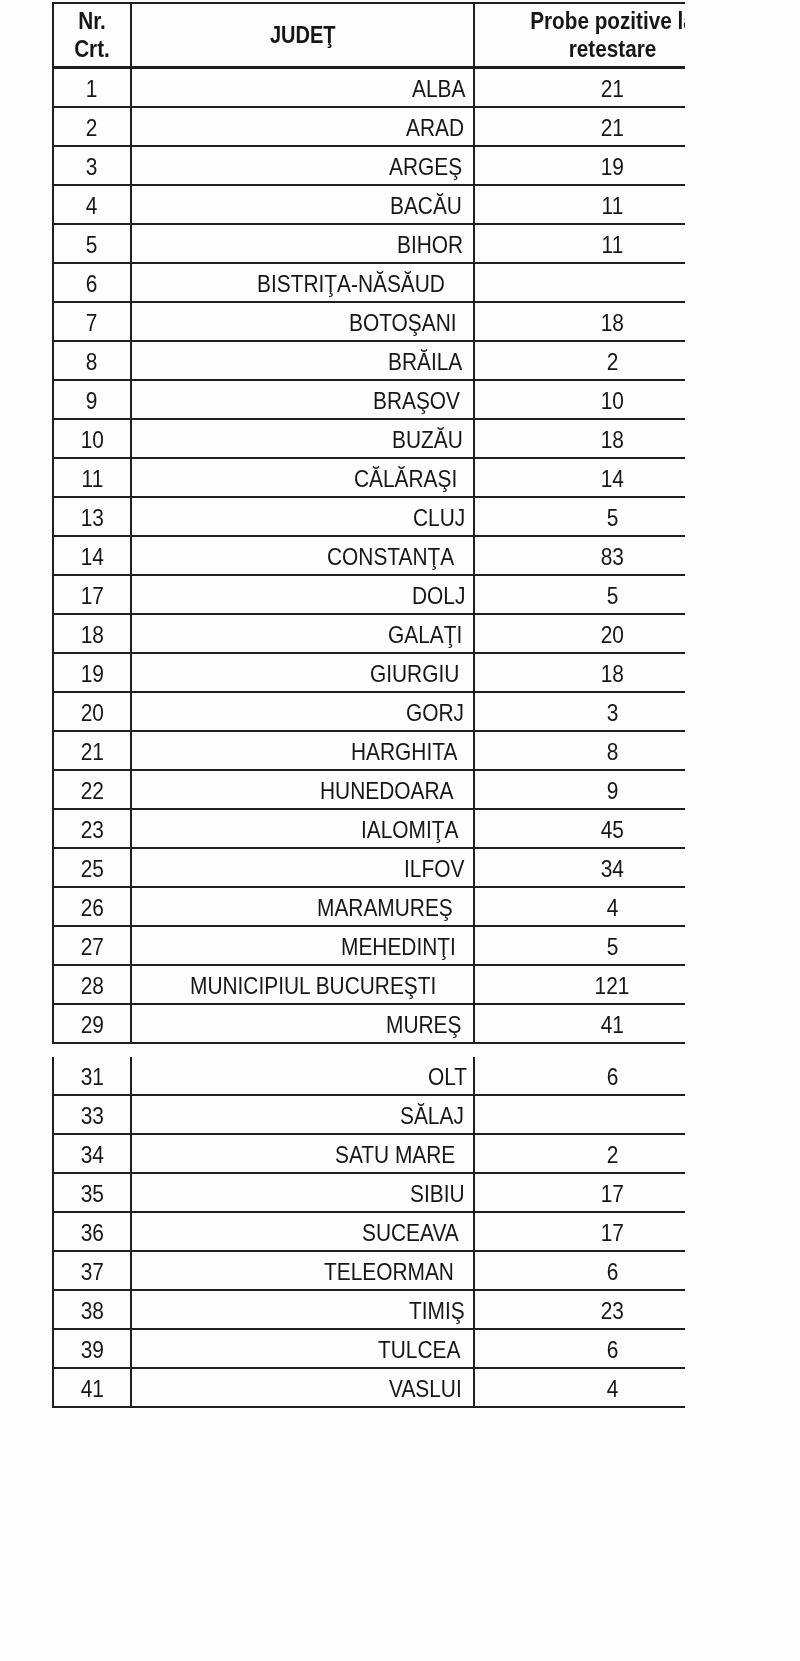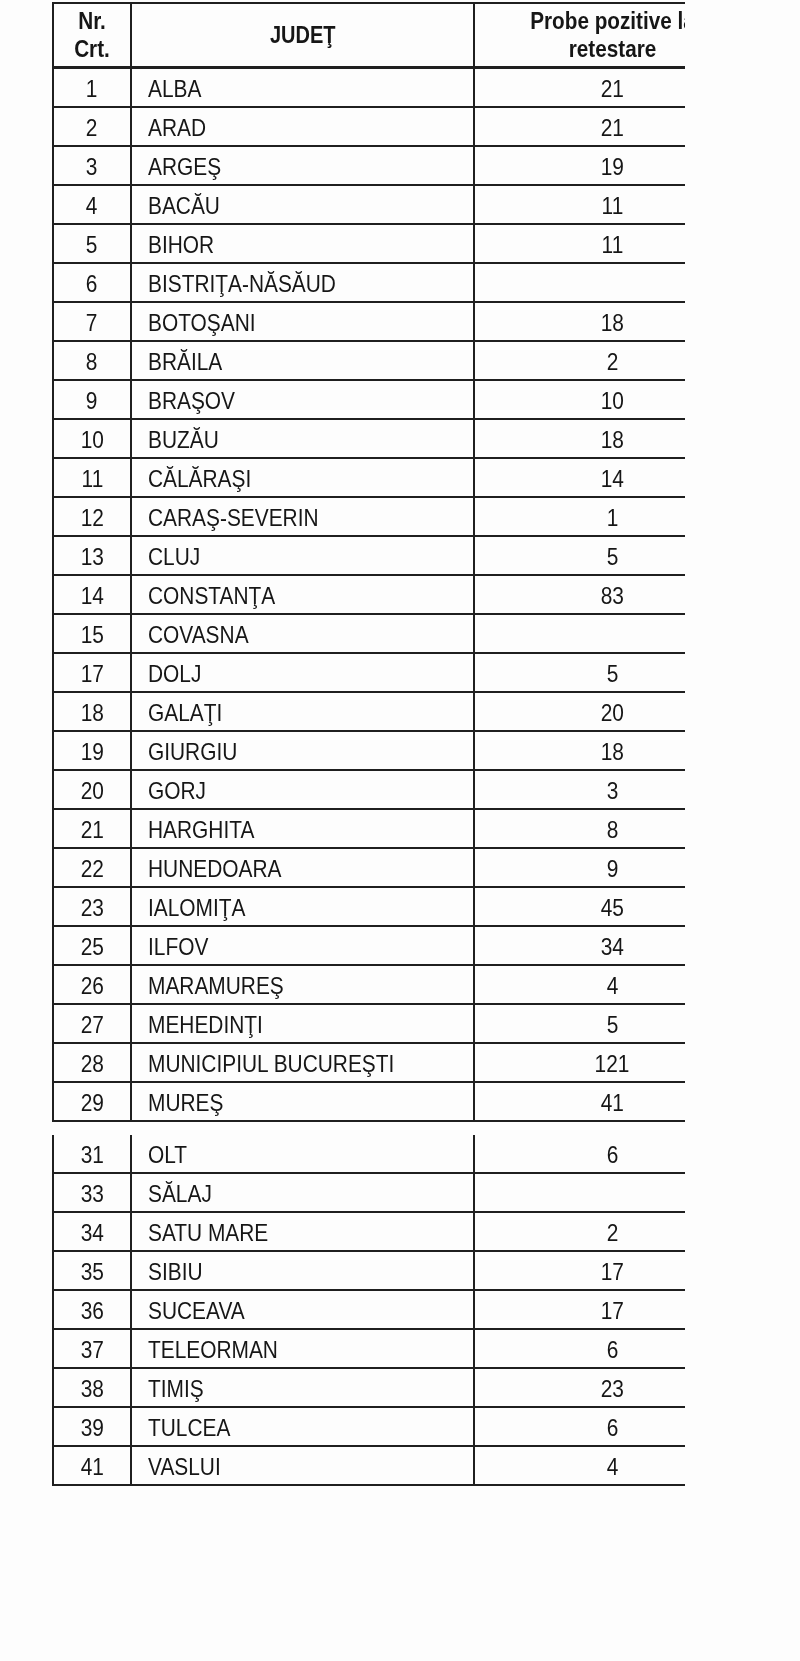--- a/index.html
+++ b/index.html
@@ -39,21 +39,21 @@
     line-height:28px;
     padding:0;
   }
   tbody td{
     height:34px;
     font-size:24px;
     vertical-align:middle;
     padding:3px 0 0 0;
   }
   td.num-col{text-align:center;}
-  td.name-col{text-align:left;padding-left:16px;}
+  td.name-col{text-align:right;padding-left:16px;}
   td.val-col{text-align:center;}
   
   .part2 tbody tr:first-child td{border-top:none;}
   .gap{height:13px;}
   
   .c{display:inline-block;transform:scaleX(0.87);transform-origin:50% 50%;}
   .cl{transform-origin:0 50%;}
   .hline{display:block;transform:scaleX(0.9);transform-origin:50% 50%;}
 </style>
 </head>
@@ -133,38 +133,28 @@
             <td class="num-col"><span class="c">10</span></td>
             <td class="name-col"><span class="c cl">BUZĂU</span></td>
             <td class="val-col"><span class="c">18</span></td>
           </tr>
           <tr>
             <td class="num-col"><span class="c">11</span></td>
             <td class="name-col"><span class="c cl">CĂLĂRAŞI</span></td>
             <td class="val-col"><span class="c">14</span></td>
           </tr>
           <tr>
-            <td class="num-col"><span class="c">12</span></td>
-            <td class="name-col"><span class="c cl">CARAŞ-SEVERIN</span></td>
-            <td class="val-col"><span class="c">1</span></td>
-          </tr>
-          <tr>
             <td class="num-col"><span class="c">13</span></td>
             <td class="name-col"><span class="c cl">CLUJ</span></td>
             <td class="val-col"><span class="c">5</span></td>
           </tr>
           <tr>
             <td class="num-col"><span class="c">14</span></td>
             <td class="name-col"><span class="c cl">CONSTANŢA</span></td>
             <td class="val-col"><span class="c">83</span></td>
-          </tr>
-          <tr>
-            <td class="num-col"><span class="c">15</span></td>
-            <td class="name-col"><span class="c cl">COVASNA</span></td>
-            <td class="val-col"><span class="c"></span></td>
           </tr>
           <tr>
             <td class="num-col"><span class="c">17</span></td>
             <td class="name-col"><span class="c cl">DOLJ</span></td>
             <td class="val-col"><span class="c">5</span></td>
           </tr>
           <tr>
             <td class="num-col"><span class="c">18</span></td>
             <td class="name-col"><span class="c cl">GALAŢI</span></td>
             <td class="val-col"><span class="c">20</span></td>

